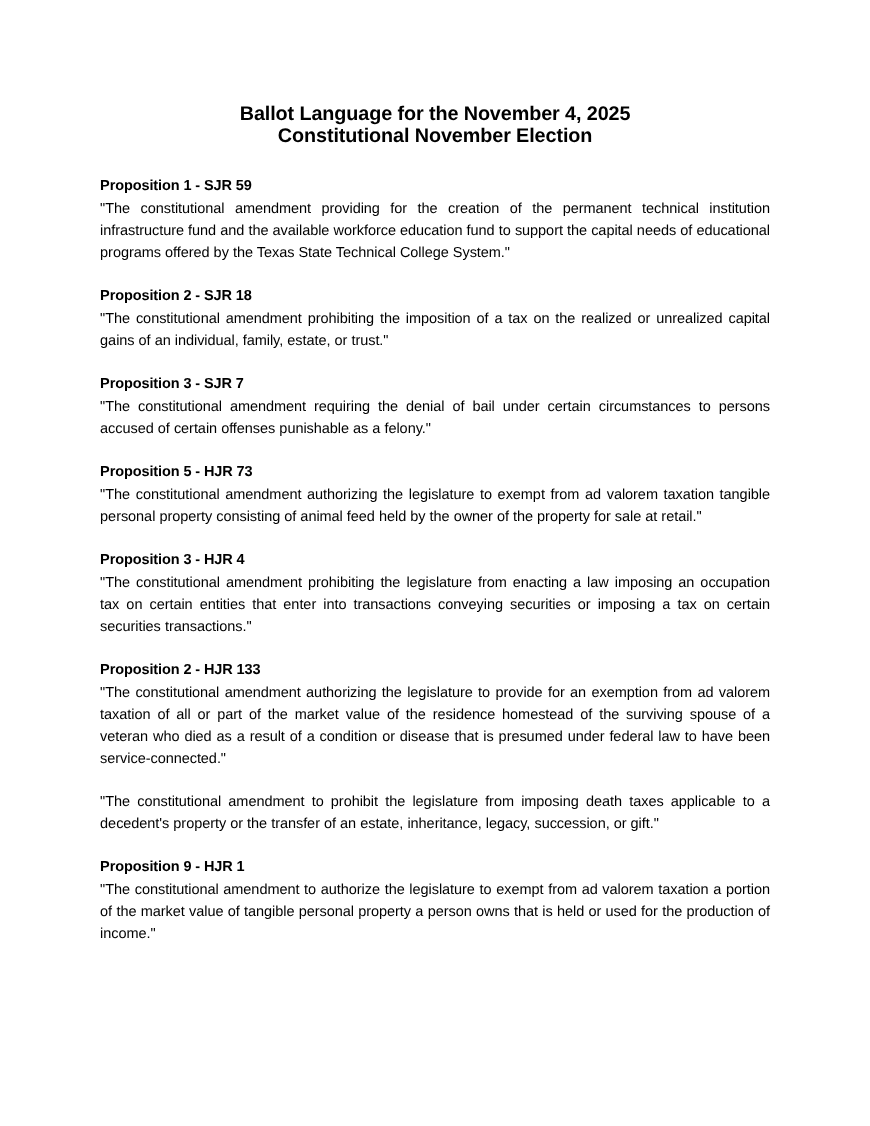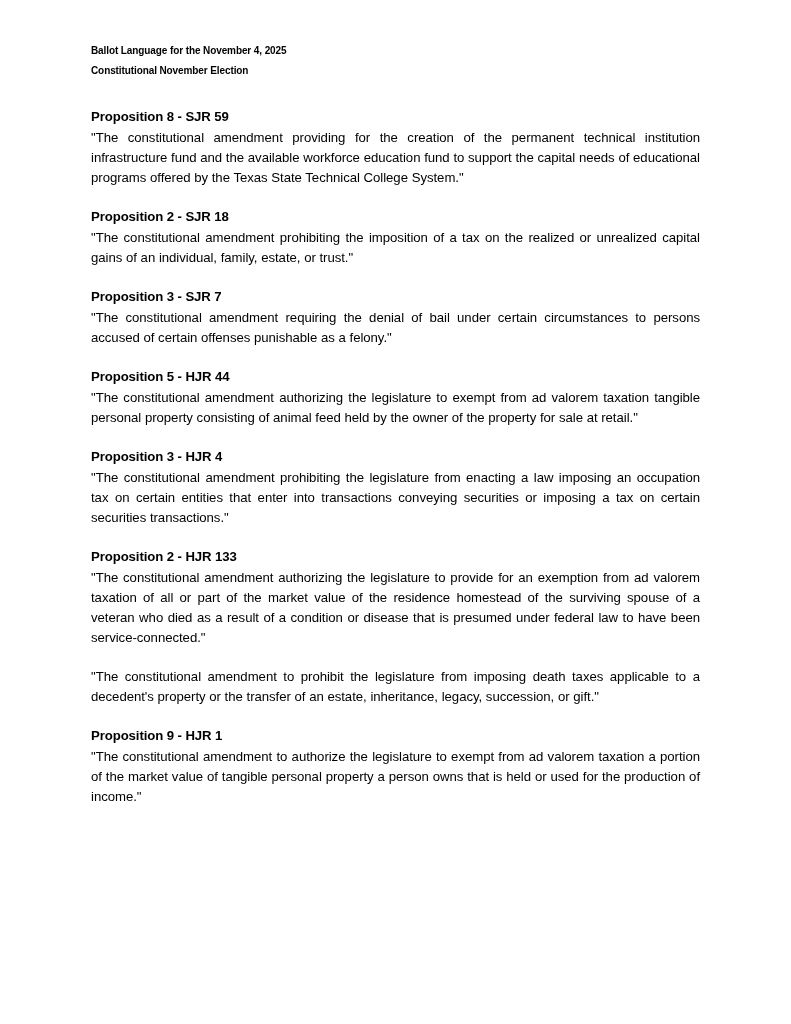--- a/index.html
+++ b/index.html
@@ -14,26 +14,26 @@
   }
   .page {
     position: relative;
     width: 791px;
     height: 1024px;
     background: #ffffff;
     overflow: hidden;
     box-sizing: border-box;
   }
   .doc-title {
-    text-align: left;
+    text-align: center;
     font-weight: bold;
-    font-size: 10px;
+    font-size: 18px;
     line-height: 20px;
     letter-spacing: -0.1px;
-    padding-top: 41px;
+    padding-top: 93px;
     margin: 0 auto;
     width: 609px;
   }
   .doc-title .title-line {
     display: block;
   }
   .content {
     width: 609px;
     margin: 0 auto;
     padding-top: 26px;
@@ -68,37 +68,37 @@
 <div class="page">
 
   <h1 class="doc-title">
     <span class="title-line">Ballot Language for the November 4, 2025</span>
     <span class="title-line">Constitutional November Election</span>
   </h1>
 
   <div class="content">
 
     <section class="prop-block">
-      <h2 class="prop-heading">Proposition 8 - SJR 59</h2>
+      <h2 class="prop-heading">Proposition 1 - SJR 59</h2>
       <p class="prop-text">"The constitutional amendment providing for the creation of the permanent technical institution infrastructure fund and the available workforce education fund to support the capital needs of educational programs offered by the Texas State Technical College System."</p>
     </section>
 
     <section class="prop-block">
       <h2 class="prop-heading">Proposition 2 - SJR 18</h2>
       <p class="prop-text">"The constitutional amendment prohibiting the imposition of a tax on the realized or unrealized capital gains of an individual, family, estate, or trust."</p>
     </section>
 
     <section class="prop-block">
       <h2 class="prop-heading">Proposition 3 - SJR 7</h2>
       <p class="prop-text">"The constitutional amendment requiring the denial of bail under certain circumstances to persons accused of certain offenses punishable as a felony."</p>
     </section>
 
 
     <section class="prop-block">
-      <h2 class="prop-heading">Proposition 5 - HJR 44</h2>
+      <h2 class="prop-heading">Proposition 5 - HJR 73</h2>
       <p class="prop-text">"The constitutional amendment authorizing the legislature to exempt from ad valorem taxation tangible personal property consisting of animal feed held by the owner of the property for sale at retail."</p>
     </section>
 
     <section class="prop-block">
       <h2 class="prop-heading">Proposition 3 - HJR 4</h2>
       <p class="prop-text">"The constitutional amendment prohibiting the legislature from enacting a law imposing an occupation tax on certain entities that enter into transactions conveying securities or imposing a tax on certain securities transactions."</p>
     </section>
 
     <section class="prop-block">
       <h2 class="prop-heading">Proposition 2 - HJR 133</h2>

